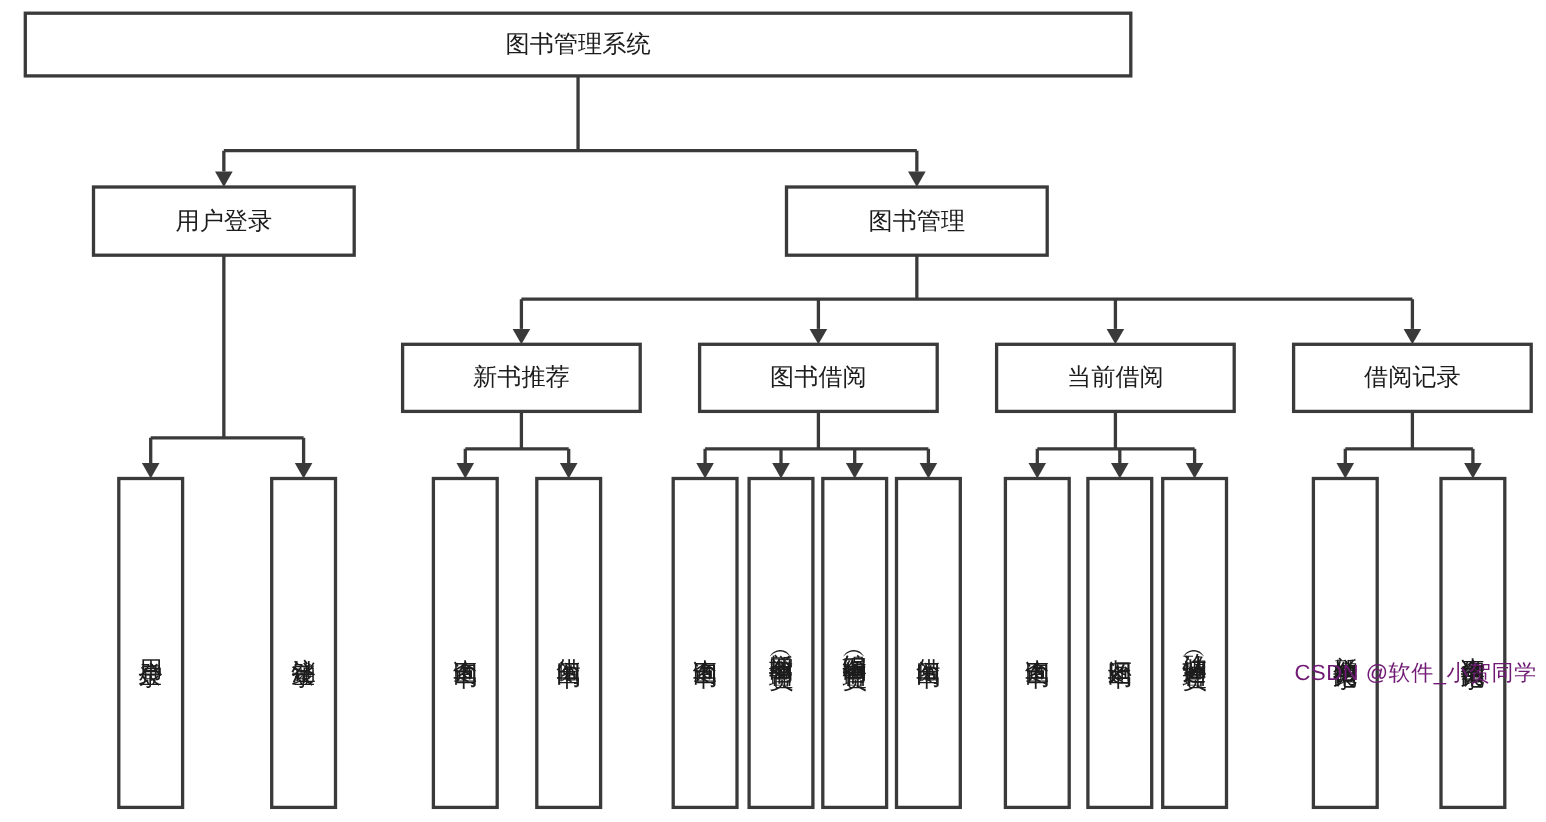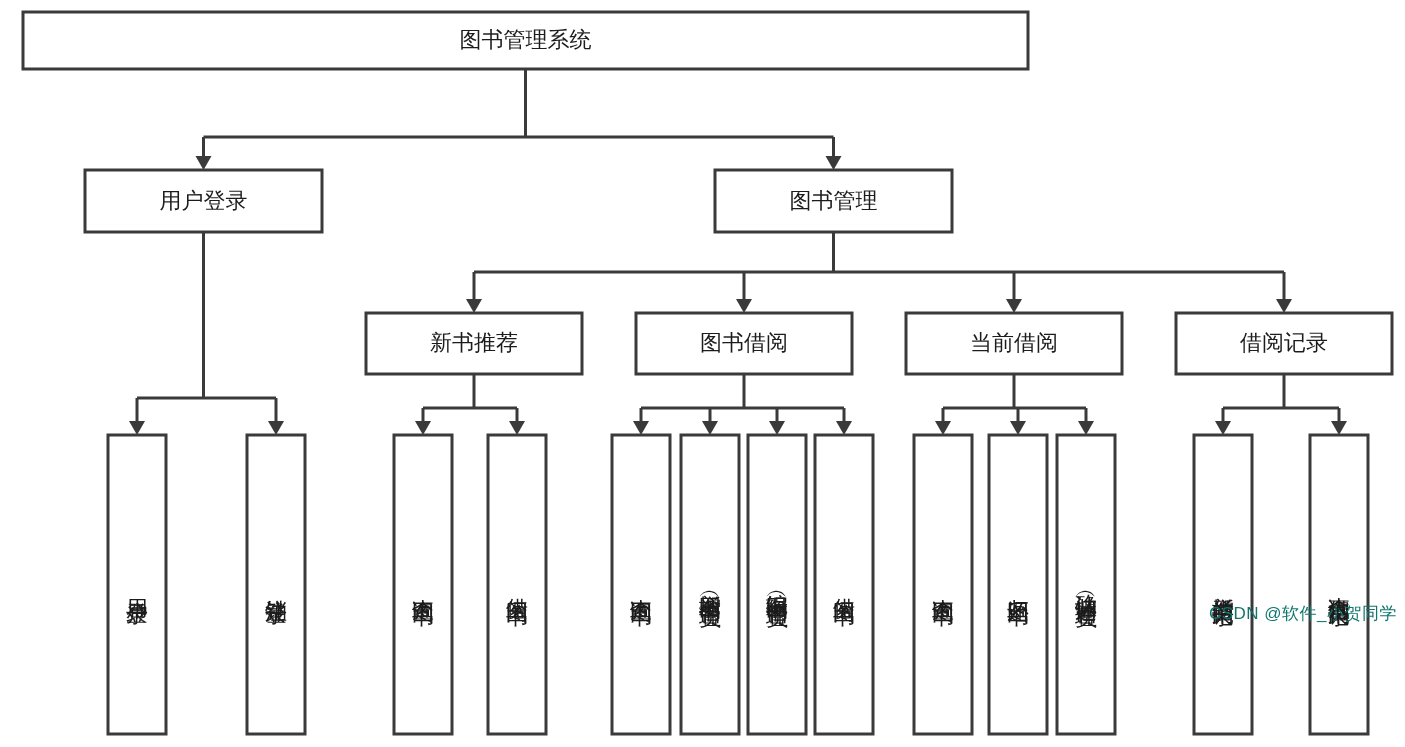--- a/index.html
+++ b/index.html
@@ -65,22 +65,22 @@
     letter-spacing: 2px;
     color: #1c1c1c;
     white-space: nowrap;
     text-align: center;
   }
   .watermark {
     position: absolute;
     right: 12px;
     bottom: 6px;
     font-family: "Liberation Sans", "DejaVu Sans", sans-serif;
-    font-size: 17px;
-    color: #0f766e;
+    font-size: 20px;
+    color: #701a75;
     letter-spacing: 0.5px;
     user-select: none;
     pointer-events: none;
   }
 </style>
 </head>
 <body>
 
 <div id="diagram-root">
   <svg id="flowchart" viewBox="0 0 1405 747">

